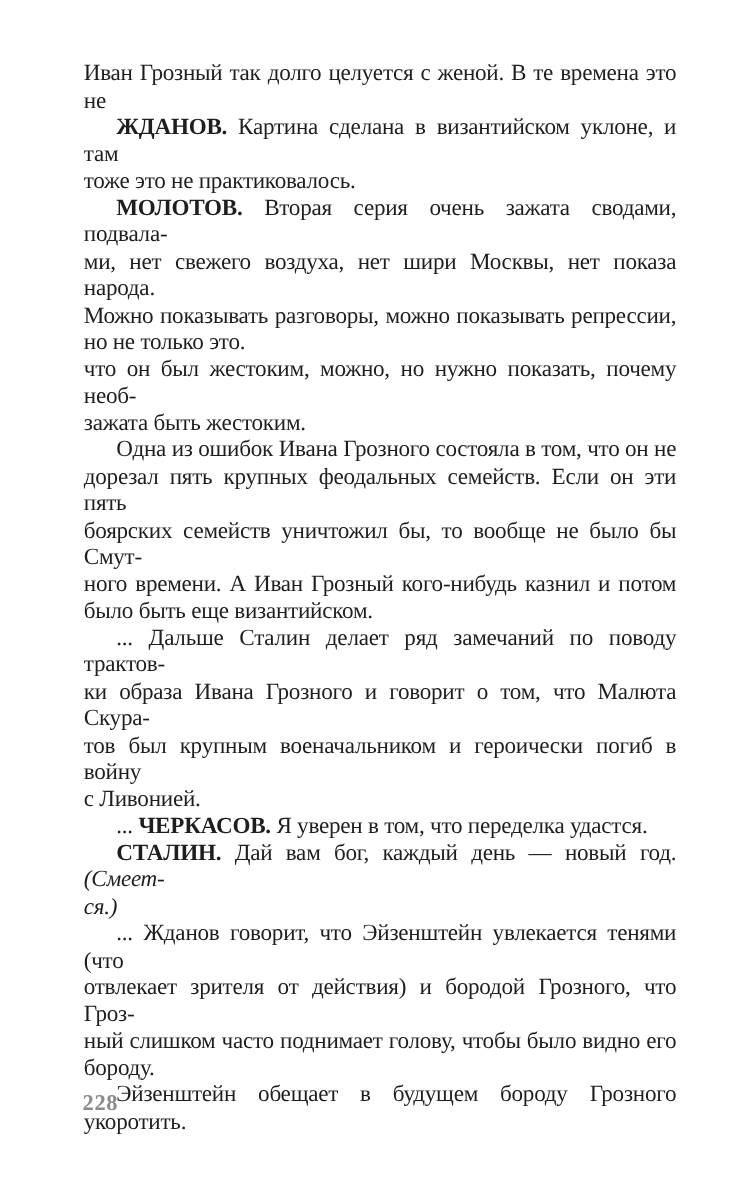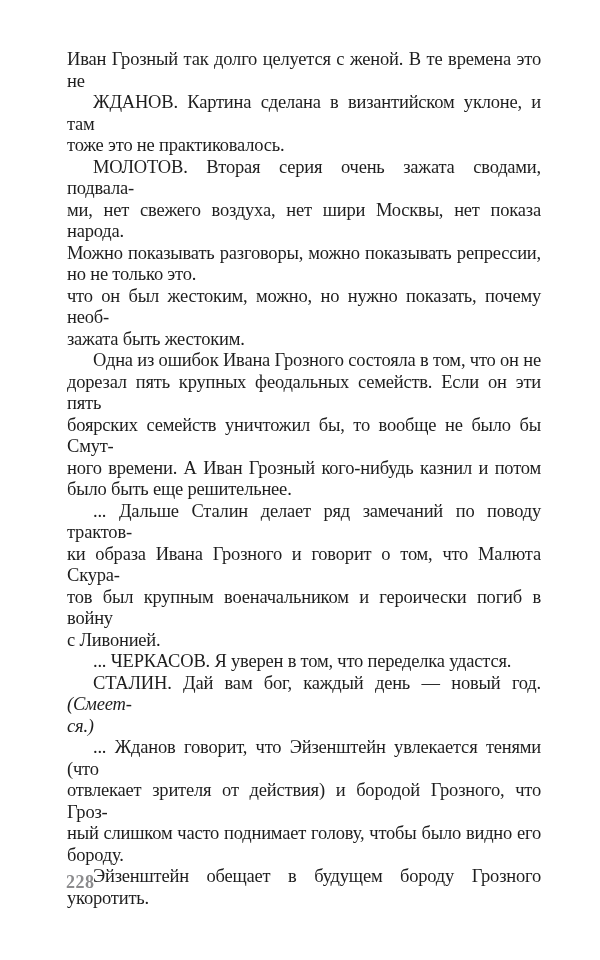--- a/index.html
+++ b/index.html
@@ -31,21 +31,21 @@
     text-align-last: justify;
     white-space: normal;
   }
   .line.end {
     text-align-last: left;
   }
   .line.indent {
     text-indent: 26px;
   }
   .seg-normal { font-weight: normal; font-style: normal; }
-  .seg-bold   { font-weight: normal;   font-style: normal; }
+  .seg-bold   { font-weight: bold;   font-style: normal; }
   .seg-italic { font-weight: normal; font-style: italic; }
   .page-number {
     position: absolute;
     left: 66px;
     top: 872px;
     font-size: 18px;
     font-weight: bold;
     letter-spacing: 0.5px;
     color: #8b8b8d;
   }
@@ -61,21 +61,21 @@
       <div class="line indent"><span class="seg-bold">МОЛОТОВ.</span><span class="seg-normal"> Вторая серия очень зажата сводами, подвала-</span></div>
       <div class="line"><span class="seg-normal">ми, нет свежего воздуха, нет шири Москвы, нет показа народа.</span></div>
       <div class="line"><span class="seg-normal">Можно показывать разговоры, можно показывать репрессии,</span></div>
       <div class="line end"><span class="seg-normal">но не только это.</span></div>
       <div class="line"><span class="seg-normal">что он был жестоким, можно, но нужно показать, почему необ-</span></div>
       <div class="line end"><span class="seg-normal">зажата быть жестоким.</span></div>
       <div class="line indent"><span class="seg-normal">Одна из ошибок Ивана Грозного состояла в том, что он не</span></div>
       <div class="line"><span class="seg-normal">дорезал пять крупных феодальных семейств. Если он эти пять</span></div>
       <div class="line"><span class="seg-normal">боярских семейств уничтожил бы, то вообще не было бы Смут-</span></div>
       <div class="line"><span class="seg-normal">ного времени. А Иван Грозный кого-нибудь казнил и потом</span></div>
-      <div class="line end"><span class="seg-normal">было быть еще решительнее.</span></div>
+      <div class="line end"><span class="seg-normal">было быть еще византийском.</span></div>
       <div class="line indent"><span class="seg-normal">... Дальше Сталин делает ряд замечаний по поводу трактов-</span></div>
       <div class="line"><span class="seg-normal">ки образа Ивана Грозного и говорит о том, что Малюта Скура-</span></div>
       <div class="line"><span class="seg-normal">тов был крупным военачальником и героически погиб в войну</span></div>
       <div class="line end"><span class="seg-normal">с Ливонией.</span></div>
       <div class="line end indent"><span class="seg-normal">... </span><span class="seg-bold">ЧЕРКАСОВ.</span><span class="seg-normal"> Я уверен в том, что переделка удастся.</span></div>
       <div class="line indent"><span class="seg-bold">СТАЛИН.</span><span class="seg-normal"> Дай вам бог, каждый день — новый год. </span><span class="seg-italic">(Смеет-</span></div>
       <div class="line end"><span class="seg-italic">ся.)</span></div>
       <div class="line indent"><span class="seg-normal">... Жданов говорит, что Эйзенштейн увлекается тенями (что</span></div>
       <div class="line"><span class="seg-normal">отвлекает зрителя от действия) и бородой Грозного, что Гроз-</span></div>
       <div class="line"><span class="seg-normal">ный слишком часто поднимает голову, чтобы было видно его</span></div>

